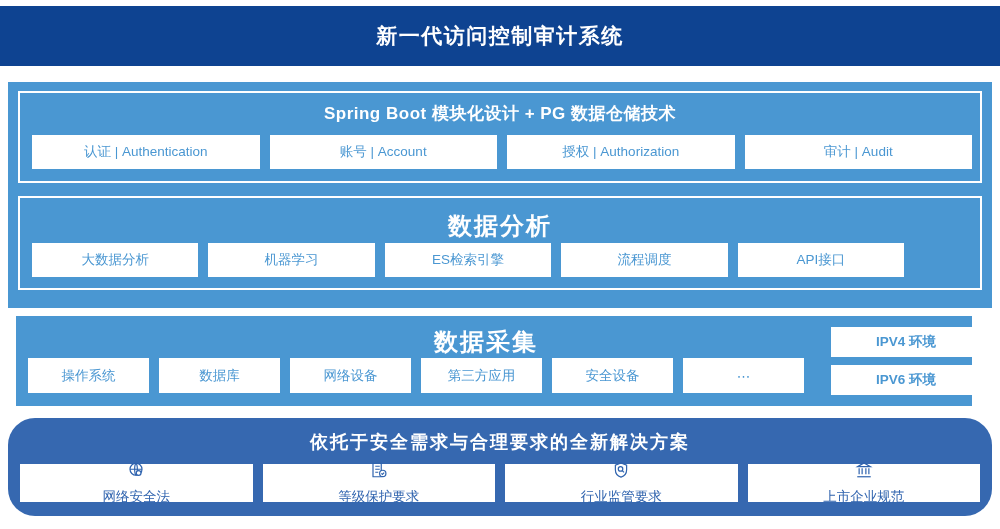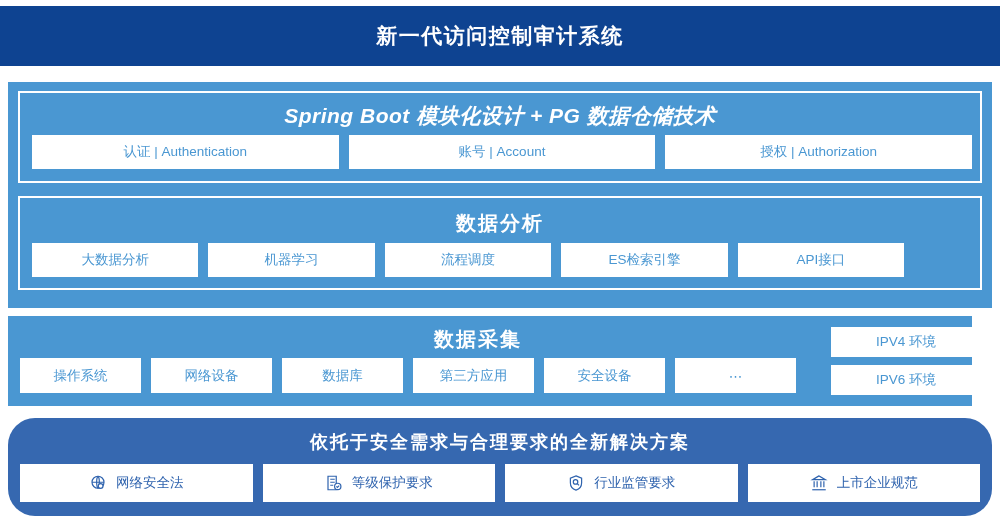--- a/index.html
+++ b/index.html
@@ -37,41 +37,41 @@
     border: 2px solid #ffffff;
     background: transparent;
   }
 
   .panel-title {
     position: absolute; left: 0; right: 0;
     text-align: center;
     color: #ffffff;
     font-weight: bold;
   }
-  .title-italic { font-style: italic; font-size: 21px; letter-spacing: .5px; }
-  .title-plain  { font-size: 20px; letter-spacing: 2px; }
+  .title-italic { font-size: 17px; letter-spacing: .5px; }
+  .title-plain  { font-size: 24px; letter-spacing: 2px; }
   .title-bottom { font-size: 18px; letter-spacing: 2px; }
 
   
   .chips {
     position: absolute;
     display: flex;
     gap: 10px;
   }
   .chip {
     flex: 1 1 0;
     background: #ffffff;
     color: #4A97D2;
     font-size: 13.5px;
     display: flex; align-items: center; justify-content: center;
     height: 100%;
     white-space: nowrap;
   }
   .chip-dark { color: #2F63AE; }
-  .chip-icon-row { gap: 9px; }
+  .chip-icon-row { gap: 9px; flex-direction: column; }
   .chip svg { display: block; }
 
   
   .side-chips {
     position: absolute;
     display: flex; flex-direction: column; gap: 8px;
   }
   .side-chip {
     flex: 1 1 0;
     background: #fff;
@@ -96,70 +96,73 @@
       <div class="chips" style="left:12px; top:42px; width:940px; height:34px;justify-content:center;">
         <div class="chip">
           <span>认证 | Authentication</span>
         </div>
         <div class="chip">
           <span>账号 | Account</span>
         </div>
         <div class="chip">
           <span>授权 | Authorization</span>
         </div>
+        <div class="chip">
+          <span>审计 | Audit</span>
+        </div>
       </div>
     </div>
 
     <div class="subpanel" style="left:10px; top:114px; width:964px; height:94px;">
       <div class="panel-title title-plain" style="top:12px;">数据分析</div>
       <div class="chips" style="left:12px; top:45px; width:872px; height:34px;">
         <div class="chip">
           <span>大数据分析</span>
         </div>
         <div class="chip">
           <span>机器学习</span>
         </div>
         <div class="chip">
+          <span>ES检索引擎</span>
+        </div>
+        <div class="chip">
           <span>流程调度</span>
         </div>
         <div class="chip">
-          <span>ES检索引擎</span>
-        </div>
-        <div class="chip">
           <span>API接口</span>
         </div>
       </div>
     </div>
   </div>
 
-  <div class="panel" style="left:8px; top:316px; width:940px; height:90px;">
+  <div class="panel" style="left:16px; top:316px; width:940px; height:90px;">
     <div class="panel-title title-plain" style="top:10px;">数据采集</div>
     <div class="chips" style="left:12px; top:42px; width:776px; height:35px;border-radius:17px;">
       <div class="chip">
         <span>操作系统</span>
       </div>
       <div class="chip">
+        <span>数据库</span>
+      </div>
+      <div class="chip">
         <span>网络设备</span>
       </div>
       <div class="chip">
-        <span>数据库</span>
-      </div>
-      <div class="chip">
         <span>第三方应用</span>
       </div>
       <div class="chip">
         <span>安全设备</span>
       </div>
       <div class="chip">
         <span>⋯</span>
       </div>
     </div>
   </div>
 
-  <div class="panel" style="left:820px; top:316px; width:152px; height:90px;">
+  <div class="panel" style="left:820px; top:316px; width:152px; height:90px;font-weight:bold;">
     <div class="side-chips" style="left:11px; top:11px; width:150px; height:68px;">
       <div class="side-chip">
         <span>IPV4 环境</span>
       </div>
       <div class="side-chip">
         <span>IPV6 环境</span>
       </div>
     </div>
   </div>
 

